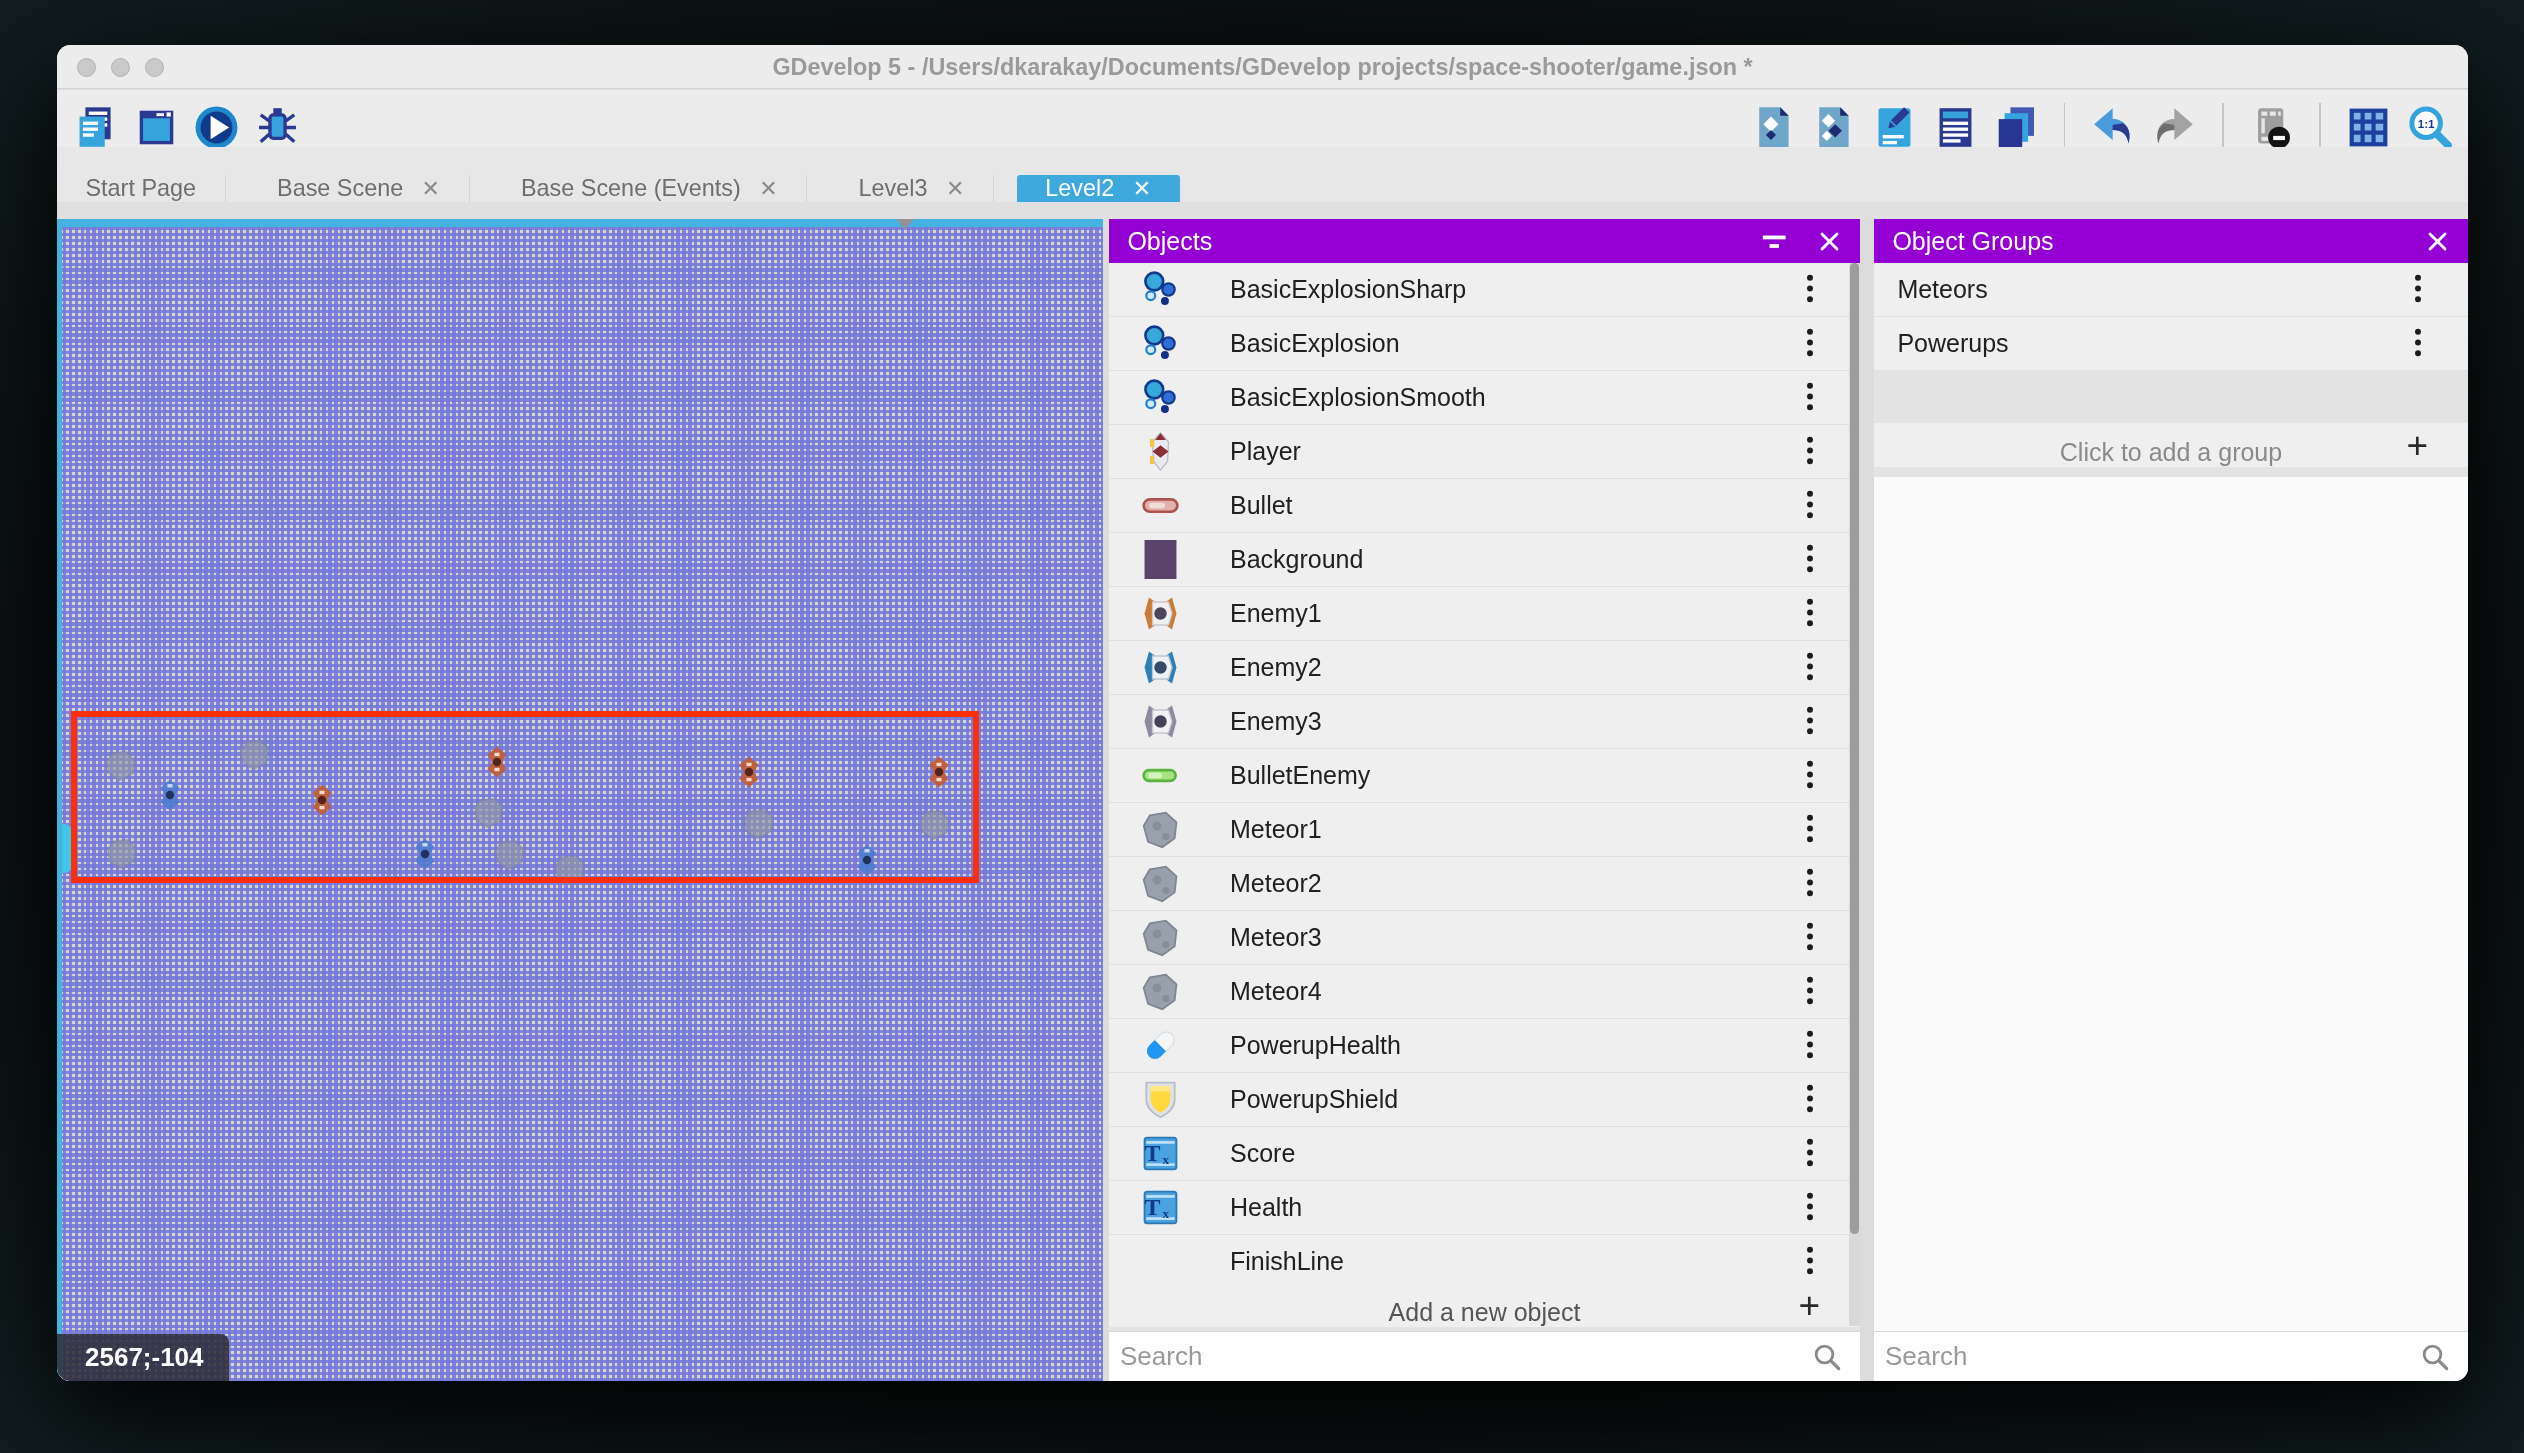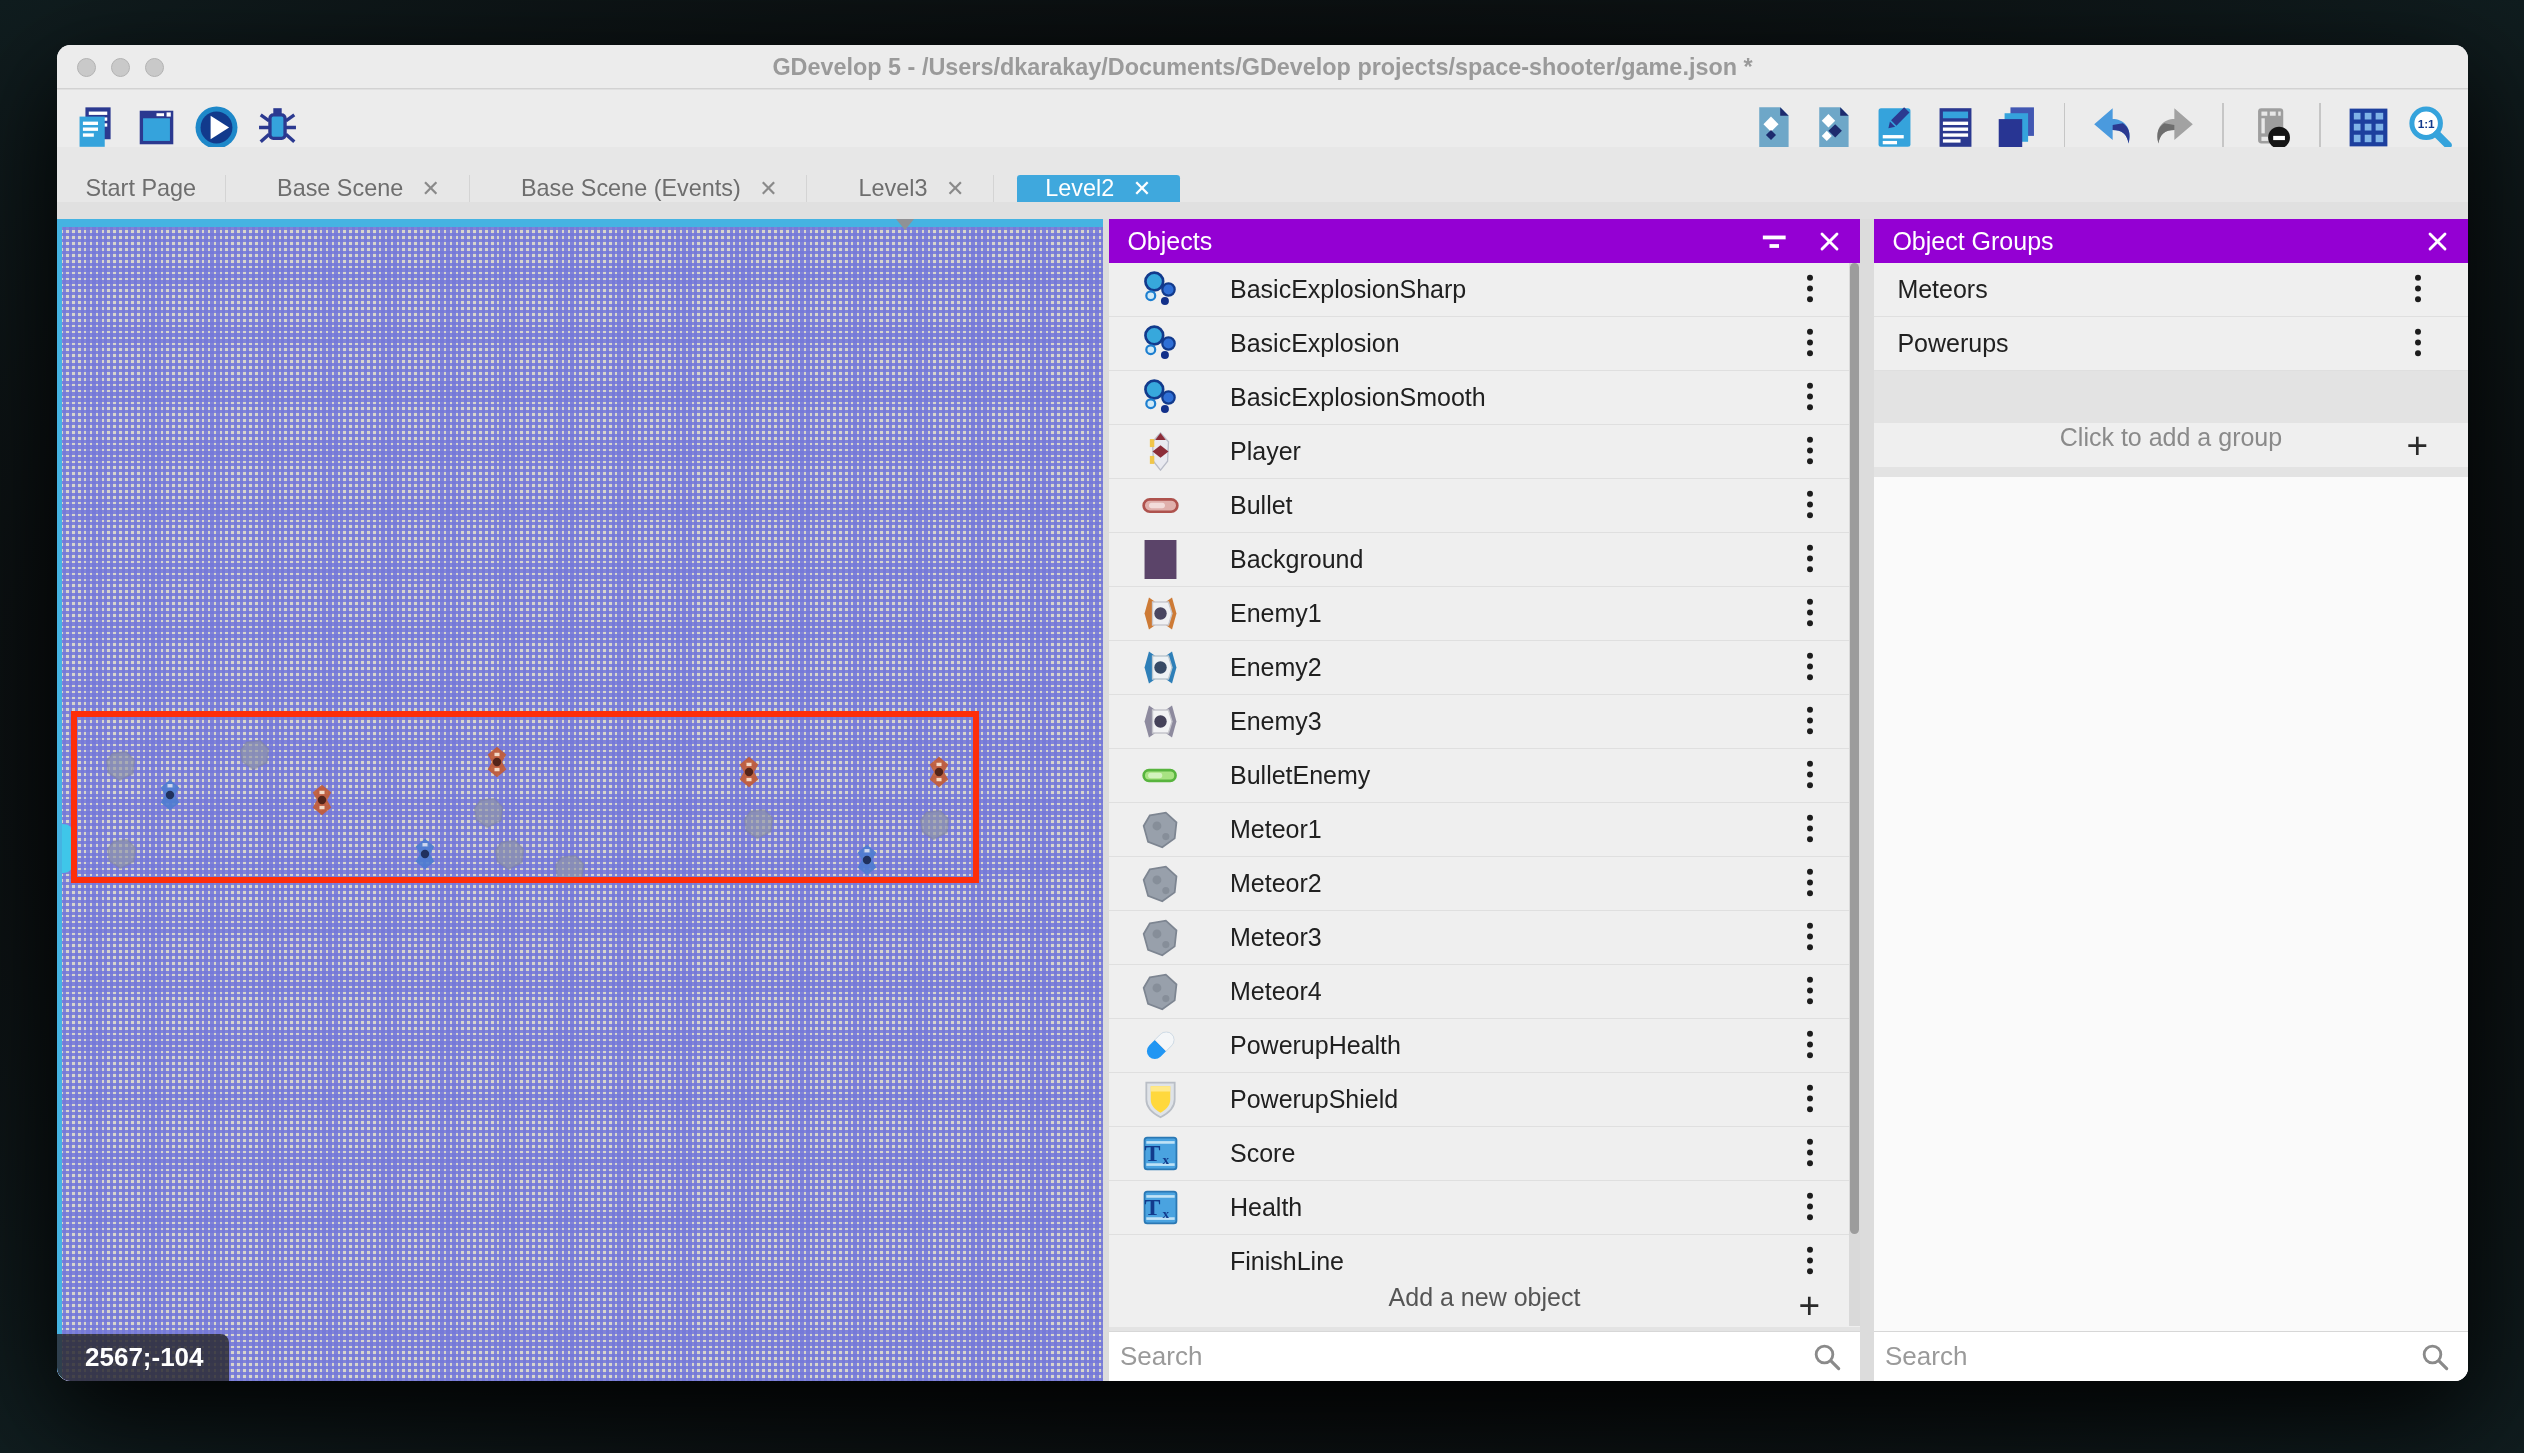--- a/index.html
+++ b/index.html
@@ -61,21 +61,21 @@
   .p-tools svg{display:block;}
   .rows{position:absolute;left:0;top:44px;width:100%;}
   .row{height:54px;background:#efefef;border-bottom:1.7px solid #dfdfdf;
        display:flex;align-items:center;position:relative;}
   .row-icon{width:39px;height:39px;margin-left:32px;display:flex;align-items:center;justify-content:center;flex:none;}
   .row-icon svg{width:39px;height:39px;}
   .row-label{margin-left:50px;font-size:25px;color:#202020;}
   .g-row .row-label{margin-left:23.4px;}
   .row-dots{position:absolute;right:45px;top:50%;transform:translateY(-50%);}
   .add-row{position:absolute;left:0;width:100%;height:44px;background:#efefef;
-           display:flex;align-items:flex-start;justify-content:center;position:absolute;}
+           display:flex;align-items:flex-end;justify-content:center;position:absolute;}
   .add-label{font-size:25px;color:#555;}
   .add-label.dim{color:#8a8a8a;}
   .plus{position:absolute;right:40px;top:50%;transform:translateY(-50%);font-size:37px;color:#2a2a2a;
         line-height:1;font-weight:400;}
   .search{position:absolute;left:0;bottom:0;width:100%;height:50px;background:#fff;border-top:1.7px solid #d7d7d7;}
   .search input{width:100%;height:100%;border:none;outline:none;background:transparent;
                 font-size:26px;color:#333;padding:0 67px 0 11px;font-family:"Liberation Sans",sans-serif;}
   .search input::placeholder{color:#9a9a9a;}
   .search .mag{position:absolute;right:18.4px;top:10px;}
   .scrollbar{position:absolute;right:0;top:44px;width:11px;height:1063px;background:#d9d9d9;}

